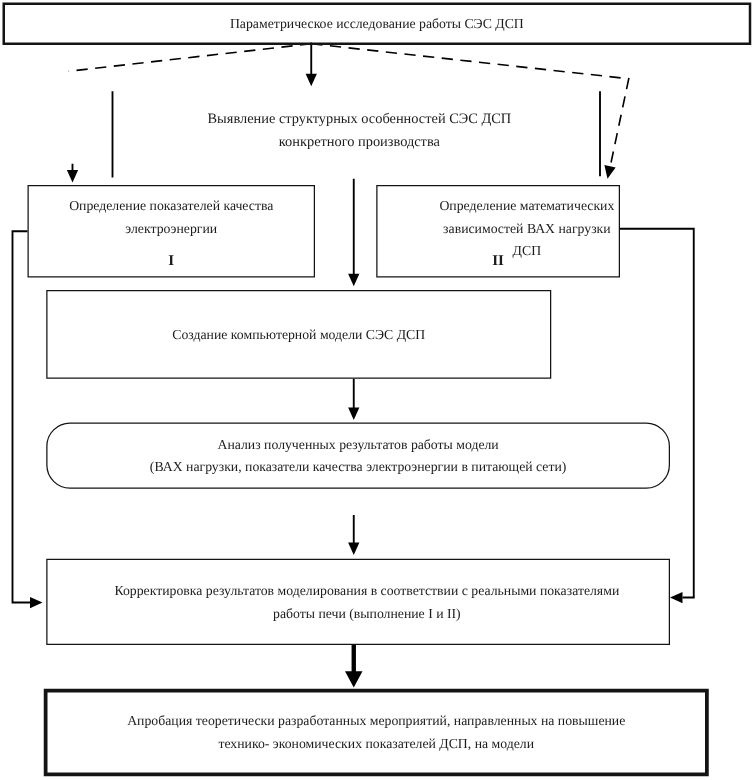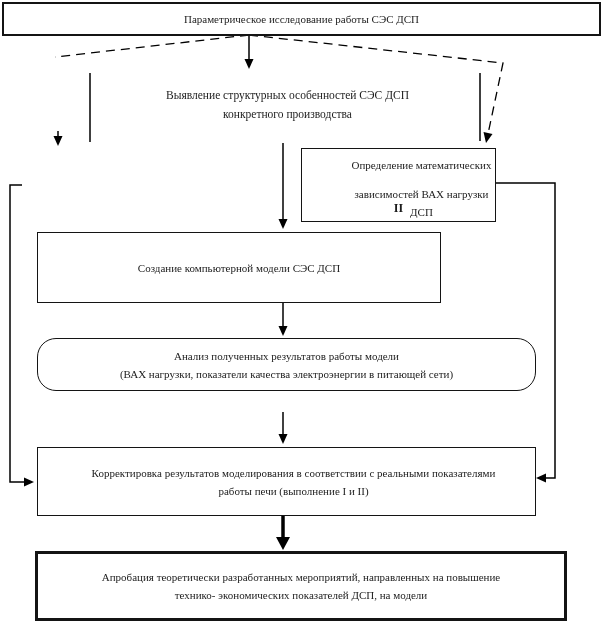--- a/index.html
+++ b/index.html
@@ -38,21 +38,21 @@
     border-width: 2px;
     font-size: 11px;
   }
   .block-identify {
     position: absolute;
     left: 100px; top: 85px; width: 375px; height: 40px;
     display: flex; flex-direction: column; align-items: center; justify-content: center;
     text-align: left; font-size: 11.5px; line-height: 19px; z-index: 2;
   }
   .box-quality { left: 22px; top: 148px; width: 230px; height: 74px; justify-content: flex-start; padding-top: 7px; }
-  .box-math    { left: 301px; top: 148px; width: 195px; height: 74px; justify-content: space-between; padding-top: 7px; padding-left: 46px; }
+  .box-math    { left: 301px; top: 148px; width: 195px; height: 74px; justify-content: flex-start; padding-top: 7px; padding-left: 46px; }
   .roman {
     position: absolute;
     bottom: 6px; left: 0; width: 100%;
     font-weight: bold; font-size: 12px; line-height: 14px;
     text-align: center;
   }
   .box-model      { left: 37px; top: 232px; width: 404px; height: 71px; }
   .box-analysis   { left: 37px; top: 338px; width: 499px; height: 53px; border-radius: 19px; }
   .box-correction { left: 37px; top: 447px; width: 499px; height: 69px; padding-left: 14px; }
   .box-final {
@@ -120,20 +120,25 @@
 
   <div class="box box-top">
     <span class="line">Параметрическое исследование работы СЭС ДСП</span>
   </div>
 
   <div class="block-identify">
     <span class="line">Выявление структурных особенностей СЭС ДСП</span>
     <span class="line">конкретного производства</span>
   </div>
 
+  <div class="box box-quality">
+    <span class="line">Определение показателей качества</span>
+    <span class="line">электроэнергии</span>
+    <span class="roman">I</span>
+  </div>
 
   <div class="box box-math">
     <span class="line">Определение математических</span>
     <span class="line">зависимостей ВАХ нагрузки ДСП</span>
     <span class="roman">II</span>
   </div>
 
   <div class="box box-model">
     <span class="line">Создание компьютерной модели СЭС ДСП</span>
   </div>

